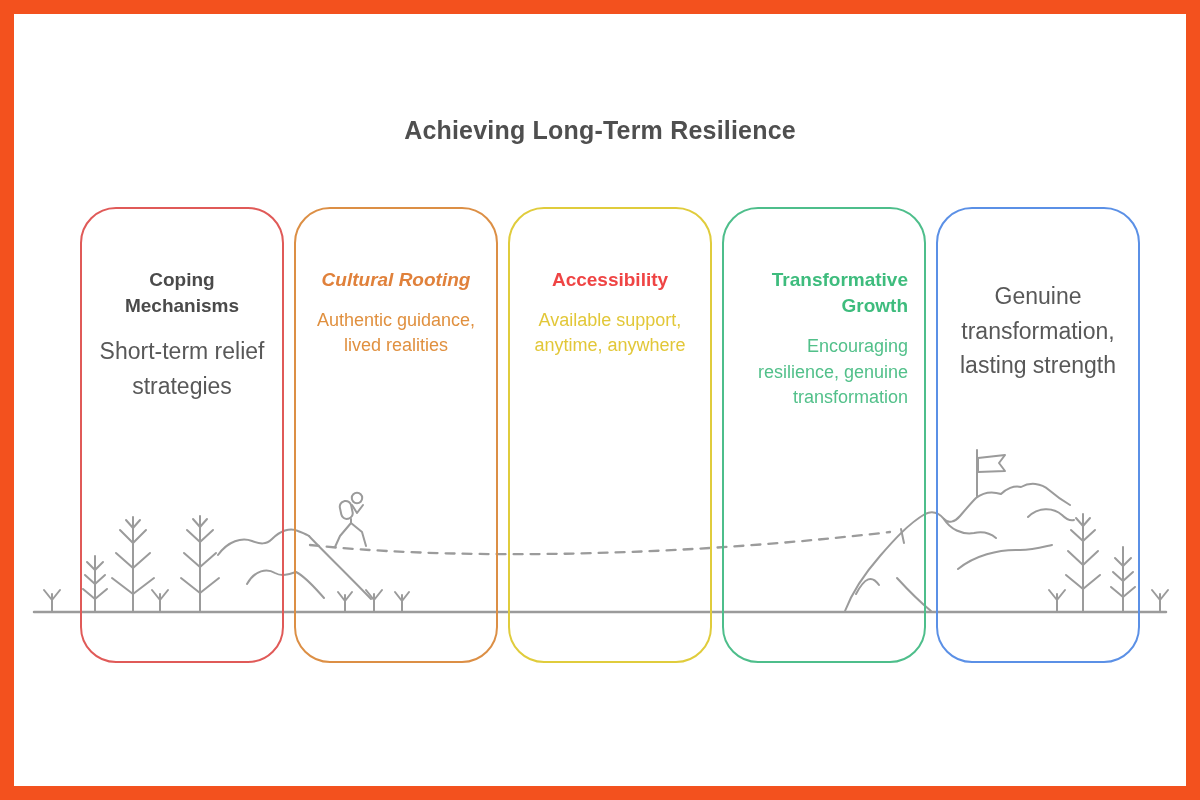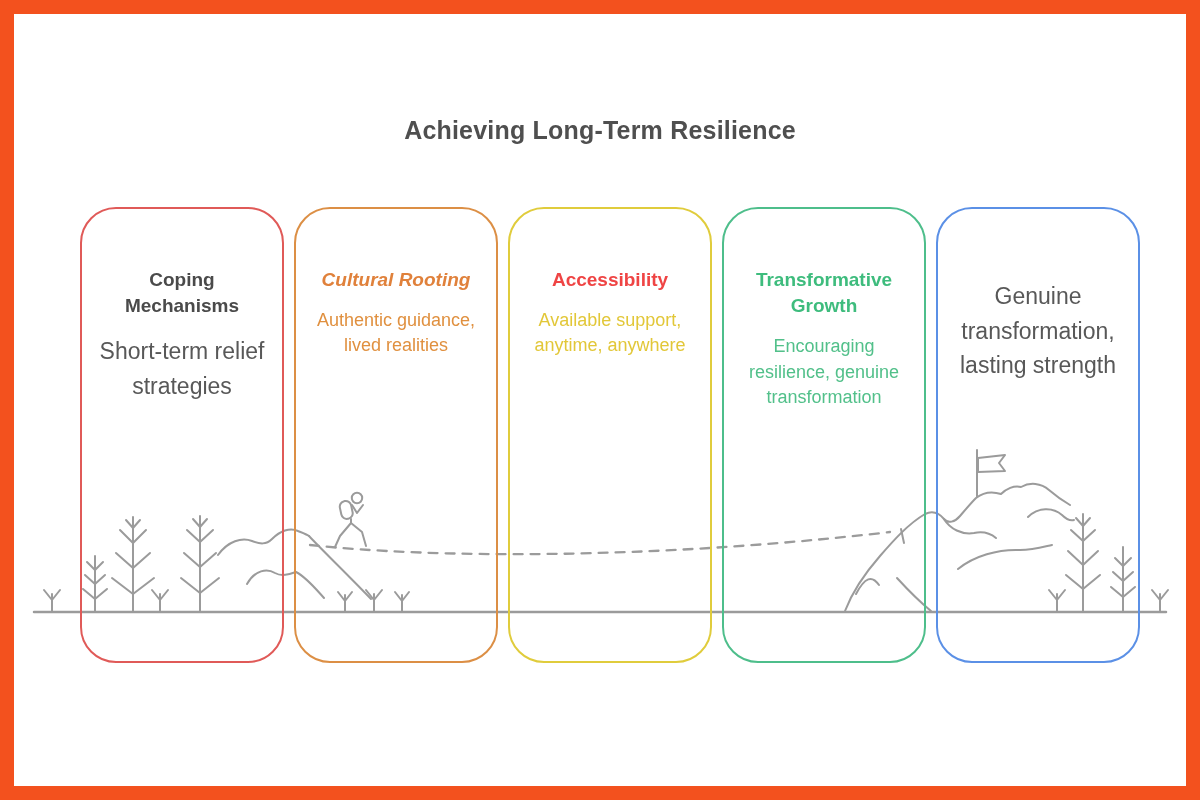--- a/index.html
+++ b/index.html
@@ -155,21 +155,21 @@
       <div class="card-subtitle sub-large" style="color: rgb(88, 88, 88);">Short-term relief strategies</div>
     </div>
     <div class="card" style="border-color: rgb(220, 143, 69);">
       <div class="card-title" style="color: rgb(224, 129, 59); font-style: italic;">Cultural Rooting</div>
       <div class="card-subtitle sub-small" style="color: rgb(224, 144, 63);">Authentic guidance, lived realities</div>
     </div>
     <div class="card" style="border-color: rgb(224, 204, 60);">
       <div class="card-title" style="color: #ef4444;">Accessibility</div>
       <div class="card-subtitle sub-small" style="color: rgb(226, 199, 56);">Available support, anytime, anywhere</div>
     </div>
-    <div class="card" style="border-color: rgb(78, 190, 139);">
+    <div class="card" style="border-color: rgb(78, 190, 139); text-align: right;">
       <div class="card-title" style="color: rgb(62, 188, 125);">Transformative Growth</div>
       <div class="card-subtitle sub-small" style="color: rgb(82, 192, 138);">Encouraging resilience, genuine transformation</div>
     </div>
     <div class="card" style="border-color: rgb(91, 144, 230);">
       <div class="card-subtitle sub-large" style="color: rgb(88, 88, 88);">Genuine transformation, lasting strength</div>
     </div>
   </div>
 
   <div class="frame" style="border-color: rgb(243, 81, 30);"></div>
 </div>

